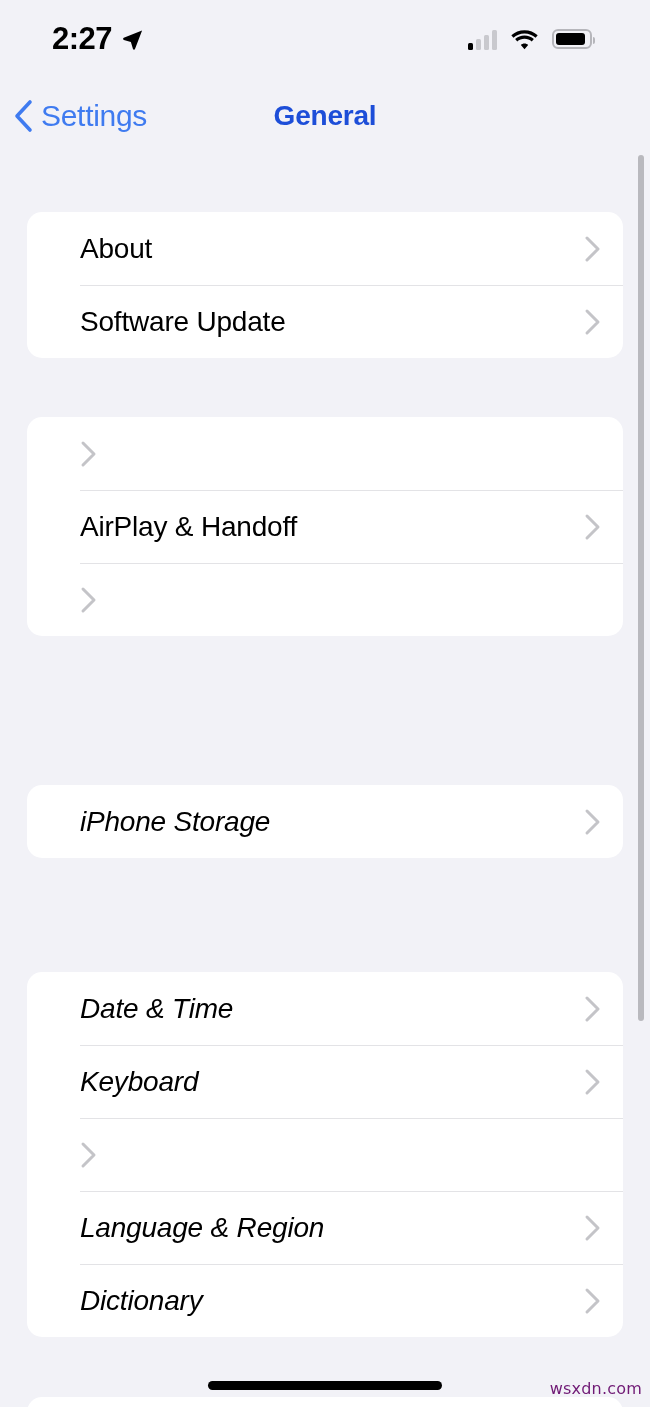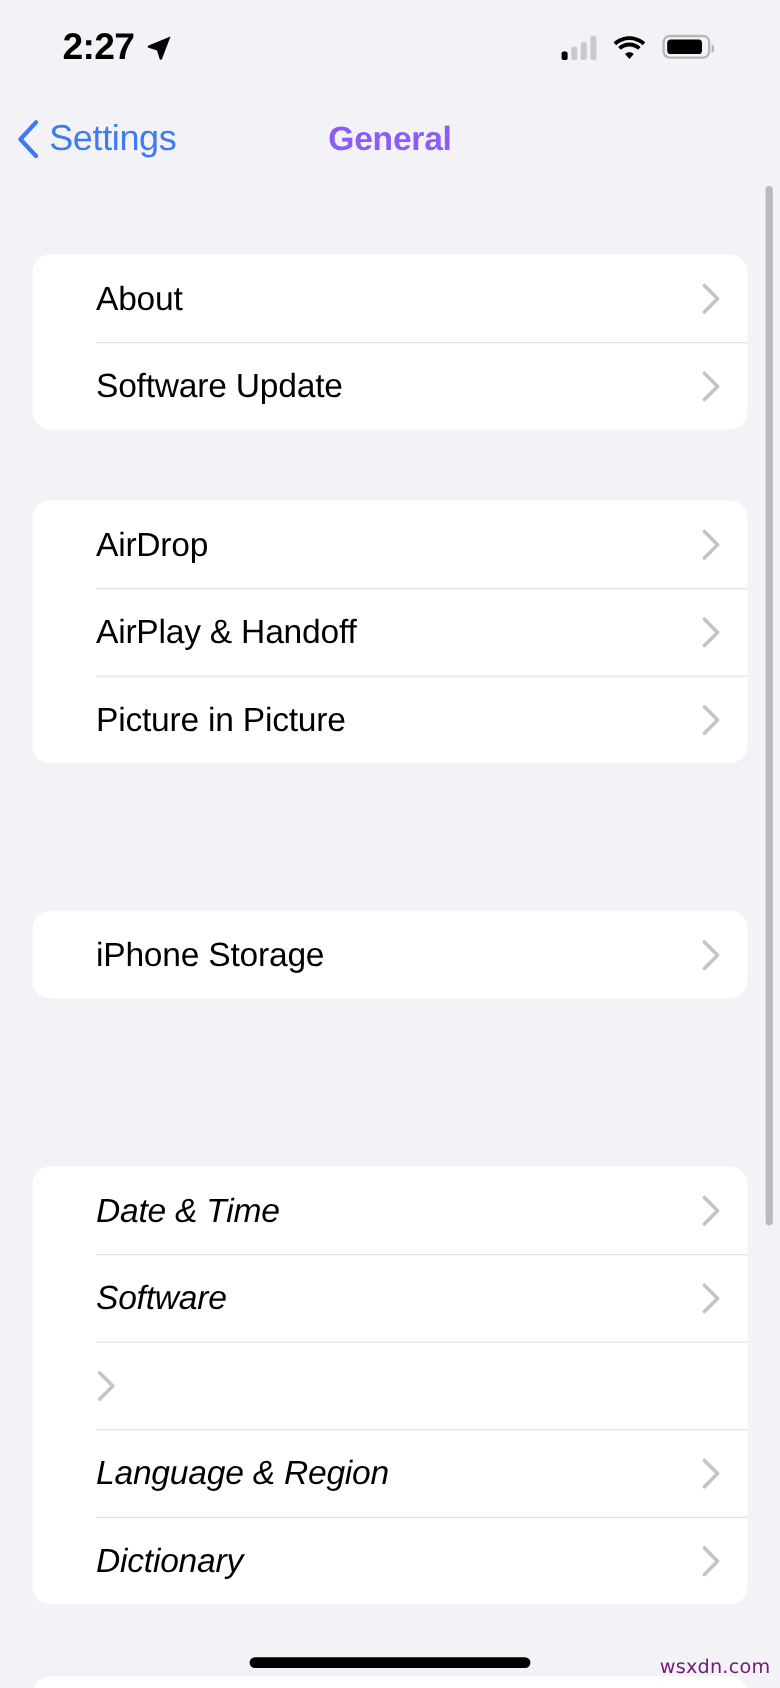--- a/index.html
+++ b/index.html
@@ -124,21 +124,21 @@
   }
   .nav-title {
     position: absolute;
     left: 0; top: 0;
     width: 650px;
     height: 56px;
     line-height: 56px;
     text-align: center;
     font-size: 28px;
     font-weight: bold;
-    color: #8b5cf6;
+    color: #1d4ed8;
     letter-spacing: -0.2px;
   }
 
   
   .content {
     position: absolute;
     top: 144px; left: 0;
     width: 612px;
     bottom: 0;
   }
@@ -173,21 +173,21 @@
     right: 0;
     top: 0;
     height: 1px;
     background: #e3e3e6;
   }
   .row-chevron { display: block; width: 17px; height: 28px; flex: none; }
 
   
   .g1 { top: 68px; }
   .g2 { top: 273px; }
-  .g3 { top: 615px; }
+  .g3 { top: 641px; font-style: italic; }
   .g4 { top: 828px; font-style: italic; }
   .g5 { top: 1253px; height: 40px; border-radius: 15px 15px 0 0; overflow: hidden; }
 
   
   .scrollbar-track {
     position: absolute;
     right: 6px;
     top: 155px;
     width: 6px;
     height: 866px;
@@ -279,37 +279,35 @@
       <span class="row-chevron">
         <svg viewBox="0 0 17 28" width="17" height="28" aria-hidden="true">
             <path d="M3 3l11 11L3 25" fill="none" stroke="#c4c4c8" stroke-width="3" stroke-linecap="round" stroke-linejoin="round"></path>
           </svg>
       </span>
     </div>
   </div>
 
   <div class="group g2">
     <div class="row">
-      <span class="row-label">AirDrop</span>
       <span class="row-chevron">
         <svg viewBox="0 0 17 28" width="17" height="28" aria-hidden="true">
             <path d="M3 3l11 11L3 25" fill="none" stroke="#c4c4c8" stroke-width="3" stroke-linecap="round" stroke-linejoin="round"></path>
           </svg>
       </span>
     </div>
     <div class="row">
       <span class="row-label">AirPlay &amp; Handoff</span>
       <span class="row-chevron">
         <svg viewBox="0 0 17 28" width="17" height="28" aria-hidden="true">
             <path d="M3 3l11 11L3 25" fill="none" stroke="#c4c4c8" stroke-width="3" stroke-linecap="round" stroke-linejoin="round"></path>
           </svg>
       </span>
     </div>
     <div class="row">
-      <span class="row-label">Picture in Picture</span>
       <span class="row-chevron">
         <svg viewBox="0 0 17 28" width="17" height="28" aria-hidden="true">
             <path d="M3 3l11 11L3 25" fill="none" stroke="#c4c4c8" stroke-width="3" stroke-linecap="round" stroke-linejoin="round"></path>
           </svg>
       </span>
     </div>
   </div>
 
   <div class="group g3">
     <div class="row">
@@ -325,21 +323,21 @@
   <div class="group g4">
     <div class="row">
       <span class="row-label">Date &amp; Time</span>
       <span class="row-chevron">
         <svg viewBox="0 0 17 28" width="17" height="28" aria-hidden="true">
             <path d="M3 3l11 11L3 25" fill="none" stroke="#c4c4c8" stroke-width="3" stroke-linecap="round" stroke-linejoin="round"></path>
           </svg>
       </span>
     </div>
     <div class="row">
-      <span class="row-label">Software</span>
+      <span class="row-label">Keyboard</span>
       <span class="row-chevron">
         <svg viewBox="0 0 17 28" width="17" height="28" aria-hidden="true">
             <path d="M3 3l11 11L3 25" fill="none" stroke="#c4c4c8" stroke-width="3" stroke-linecap="round" stroke-linejoin="round"></path>
           </svg>
       </span>
     </div>
     <div class="row">
       <span class="row-chevron">
         <svg viewBox="0 0 17 28" width="17" height="28" aria-hidden="true">
             <path d="M3 3l11 11L3 25" fill="none" stroke="#c4c4c8" stroke-width="3" stroke-linecap="round" stroke-linejoin="round"></path>

